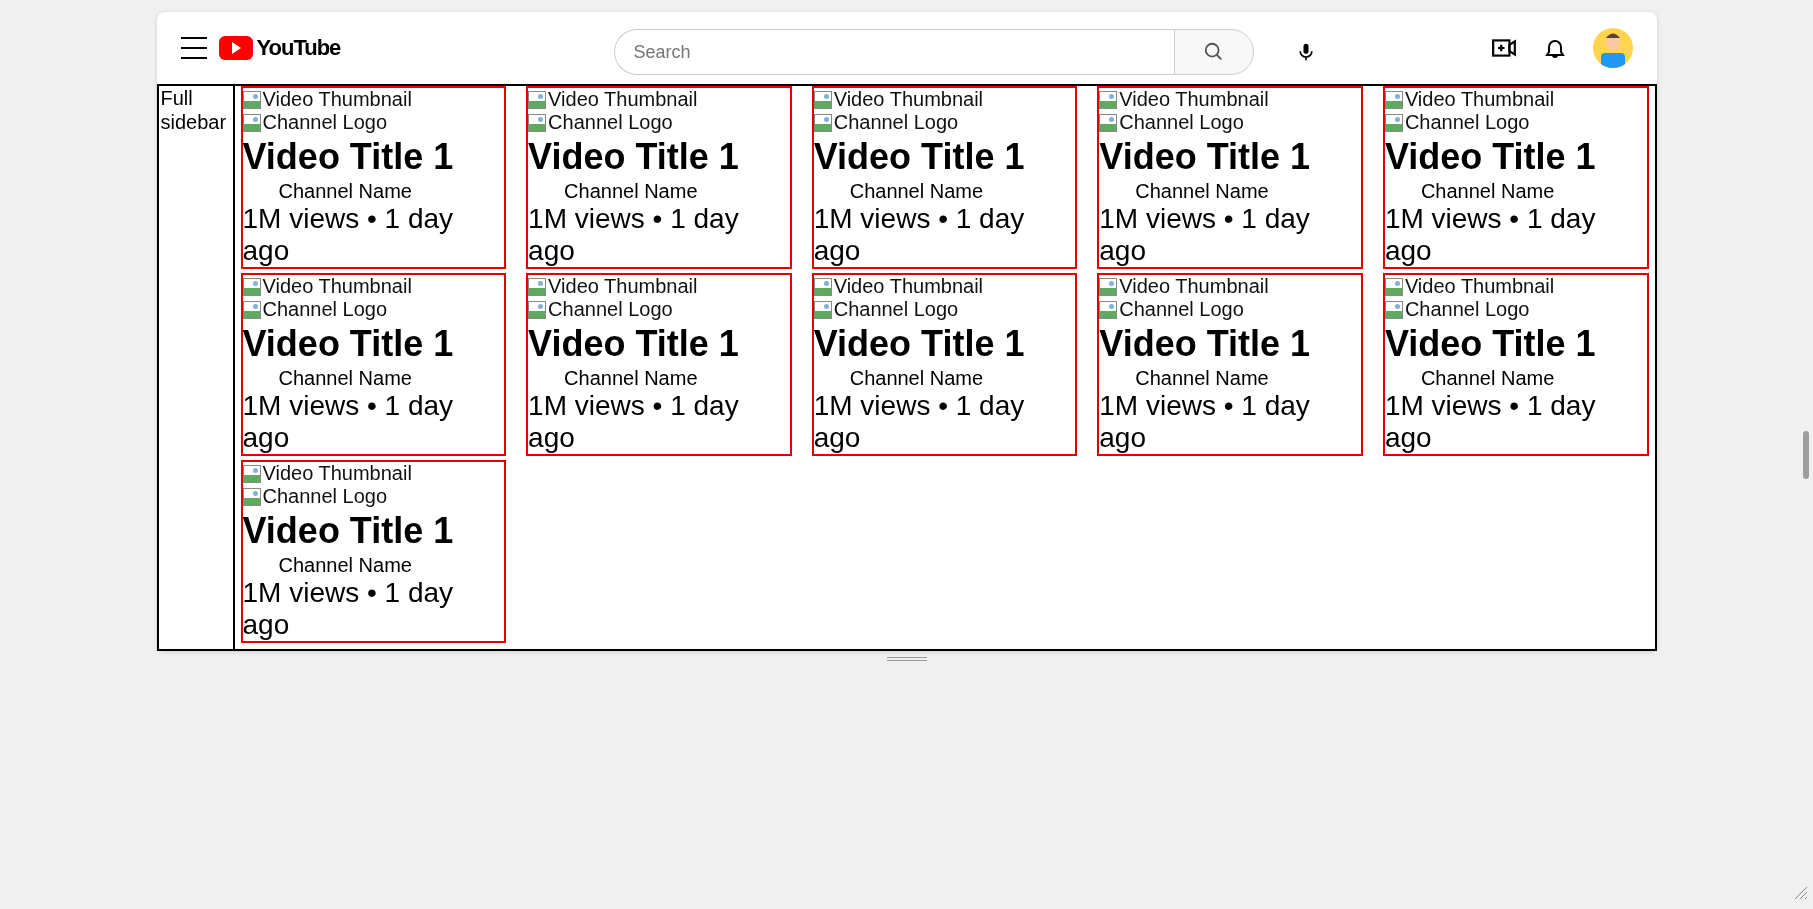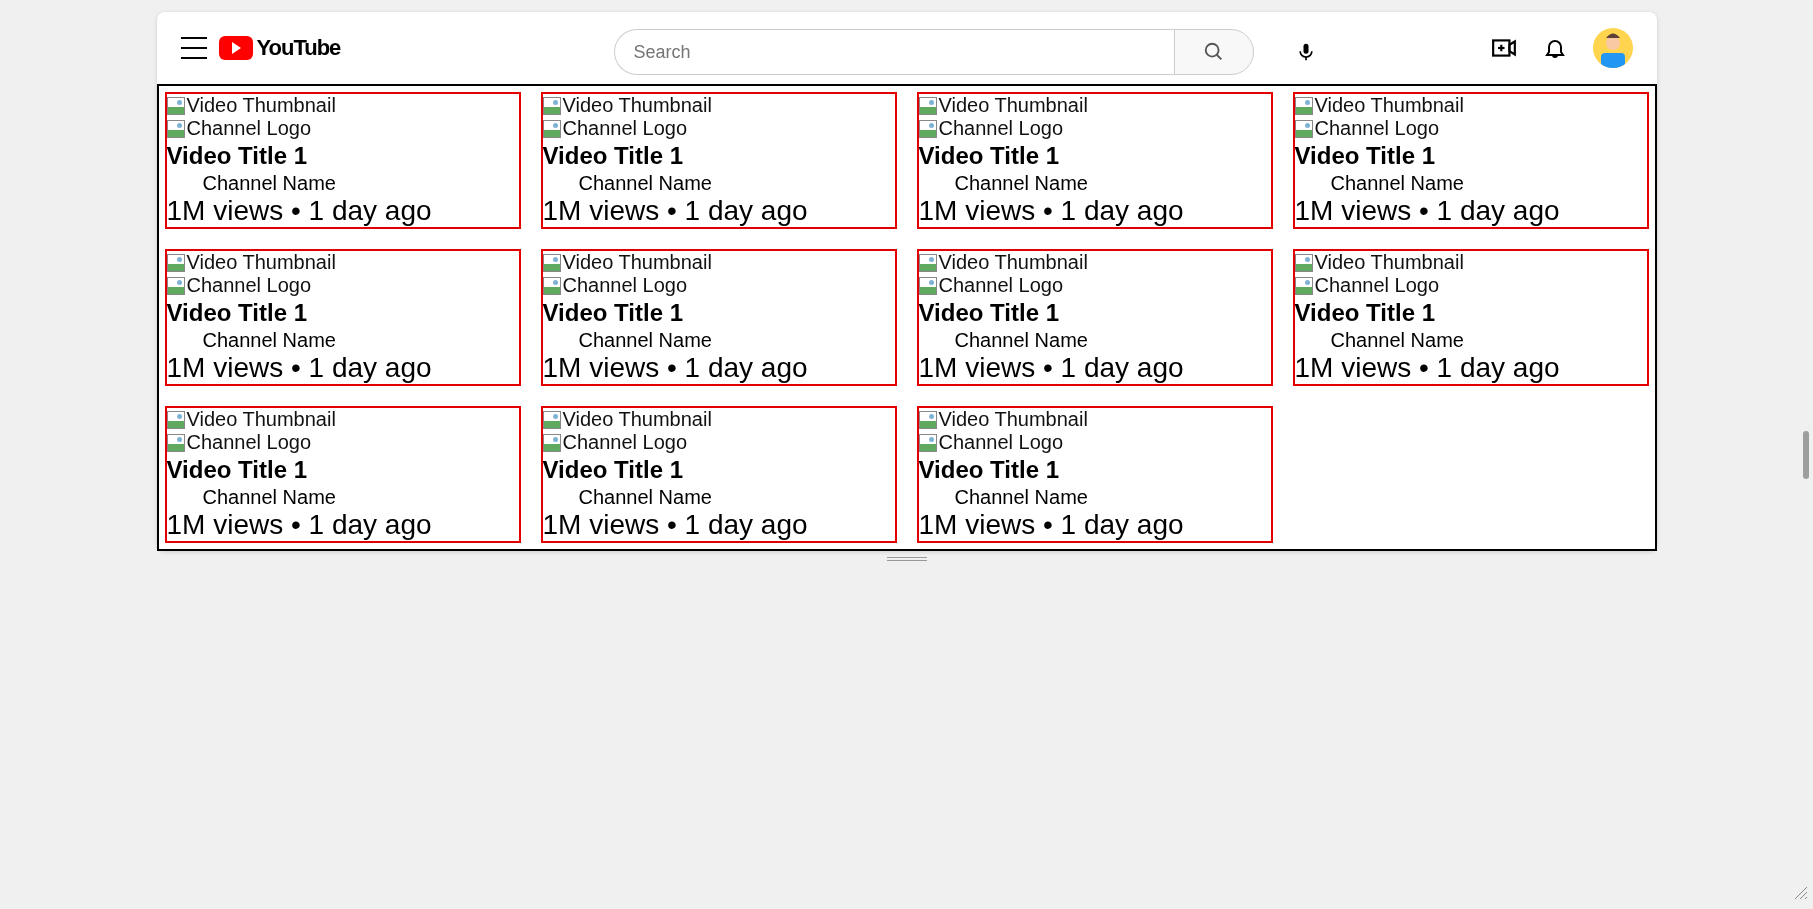--- a/index.html
+++ b/index.html
@@ -19,26 +19,26 @@
     .search-btn { width:80px; height:46px; border:1px solid #ccc; border-radius:0 24px 24px 0; background:#f8f8f8; display:flex; align-items:center; justify-content:center; cursor:pointer; }
     .search-btn svg { width:22px; height:22px; stroke:#555; }
     .mic { width:20px; margin-left:10px; cursor:pointer; }
     .right { display:flex; align-items:center; gap:26px; margin-left:auto; }
     .icon-btn { cursor:pointer; display:flex; align-items:center; justify-content:center; }
     .avatar { width:40px; height:40px; border-radius:50%; background:#ffd54f; display:flex; align-items:flex-end; justify-content:center; overflow:hidden; }
     .avatar svg { width:40px; height:40px; }
 
     .layout { display:flex; border:2px solid #000; }
     .sidebar { border-right:2px solid #000; font-size:20px; padding:0 2px 0 2px; line-height:1.2; width:76px; }
-    .grid { flex:1; display:grid; grid-template-columns:repeat(4,1fr); gap:20px 20px; padding:6px 6px 6px 6px; }
+    .grid { flex:1; display:grid; grid-template-columns:repeat(5,1fr); gap:4px 20px; padding:0 6px 6px 6px; }
     .card { border:2px solid #e40000; padding:0; }
     .broken { display:flex; align-items:center; gap:2px; font-size:20px; color:#111; }
     .broken-ico { width:18px; height:18px; border:1px solid #888; display:inline-block; position:relative; background:linear-gradient(#fff 0 55%,#5faa5f 55% 100%); }
     .broken-ico::before { content:""; position:absolute; width:5px; height:5px; border-radius:50%; background:#7fb3d5; top:2px; right:2px; }
-    .title { font-size:24px; font-weight:700; margin-top:2px; }
+    .title { font-size:36px; font-weight:700; margin-top:2px; }
     .channel { font-size:20px; margin-top:2px;margin-left:36px; }
     .views { font-size:28px; }
 
     .drag-h { width:40px; margin:6px auto; display:flex; flex-direction:column; gap:2px; }
     .drag-h span { height:1px; background:#999; display:block; }
 
     .side-scroll { position:fixed; right:4px; top:50%; transform:translateY(-50%); width:6px; height:48px; background:#9e9e9e; border-radius:3px; }
     .corner { position:fixed; right:4px; bottom:4px; }
     .corner svg { width:16px; height:16px; }
   </style>
@@ -96,20 +96,23 @@
         <svg viewBox="0 0 40 40">
             <circle cx="20" cy="15" r="7" fill="#f9c9a3"></circle>
             <rect x="8" y="25" width="24" height="16" rx="4" fill="#2196f3"></rect>
             <path d="M13 10 q7 -9 14 0" fill="#5d4037"></path>
           </svg>
       </div>
     </div>
   </div>
 
   <div class="layout">
+    <div class="sidebar">
+      <span>Full sidebar</span>
+    </div>
     <div class="grid" id="grid">
         <div class="card">
           <div class="broken">
             <span class="broken-ico"></span>
             <span>Video Thumbnail</span>
           </div>
           <div class="broken">
             <span class="broken-ico"></span>
             <span>Channel Logo</span>
           </div>

